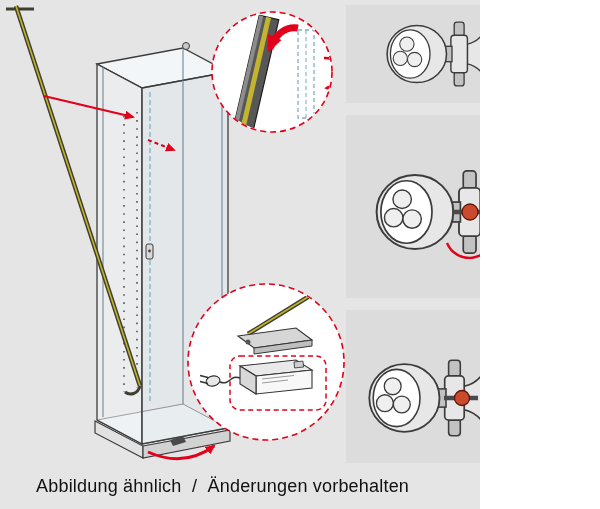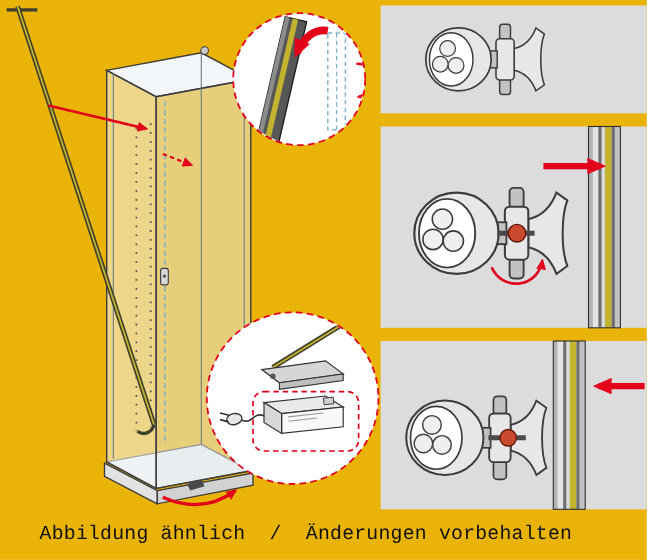--- a/index.html
+++ b/index.html
@@ -1,17 +1,17 @@
 <!DOCTYPE html>
 <html style="--accent-red: #e2001a; --rail-yellow: #c3b42f; --knob-red: #c94a2e; --panel-gray: #dcdcdc; --outline-dark: #3c3c3c; --metal-light: #e7e7e7; --metal-mid: #c2c2c2; --metal-lighter: #efefef; --glass-tint: #eef3f6; --glass-side: #e2eaee; --ghost-blue: #7fb0c8;"><head>
 <meta charset="utf-8">
 <style>
   html,body{margin:0;padding:0;background:#fff;}
-  .stage{position:relative;width:588px;height:509px;background:#eab308;overflow:hidden;
-         font-family:Liberation Mono, monospace;}
+  .stage{position:relative;width:480px;height:509px;background:#e5e5e5;overflow:hidden;
+         font-family:Liberation Sans, sans-serif;}
   .caption{position:absolute;left:36px;top:476px;font-size:18px;color:#111;
            white-space:pre;letter-spacing:.2px;}
   svg{display:block;}
   
   .s-dark{stroke:var(--outline-dark,#3c3c3c);}
   .s-red{stroke:var(--accent-red,#e2001a);}
   .f-red{fill:var(--accent-red,#e2001a);}
   .f-yellow{fill:var(--rail-yellow,#c3b42f);}
   .s-yellow{stroke:var(--rail-yellow,#c3b42f);}
   .f-panel{fill:var(--panel-gray,#dcdcdc);}

